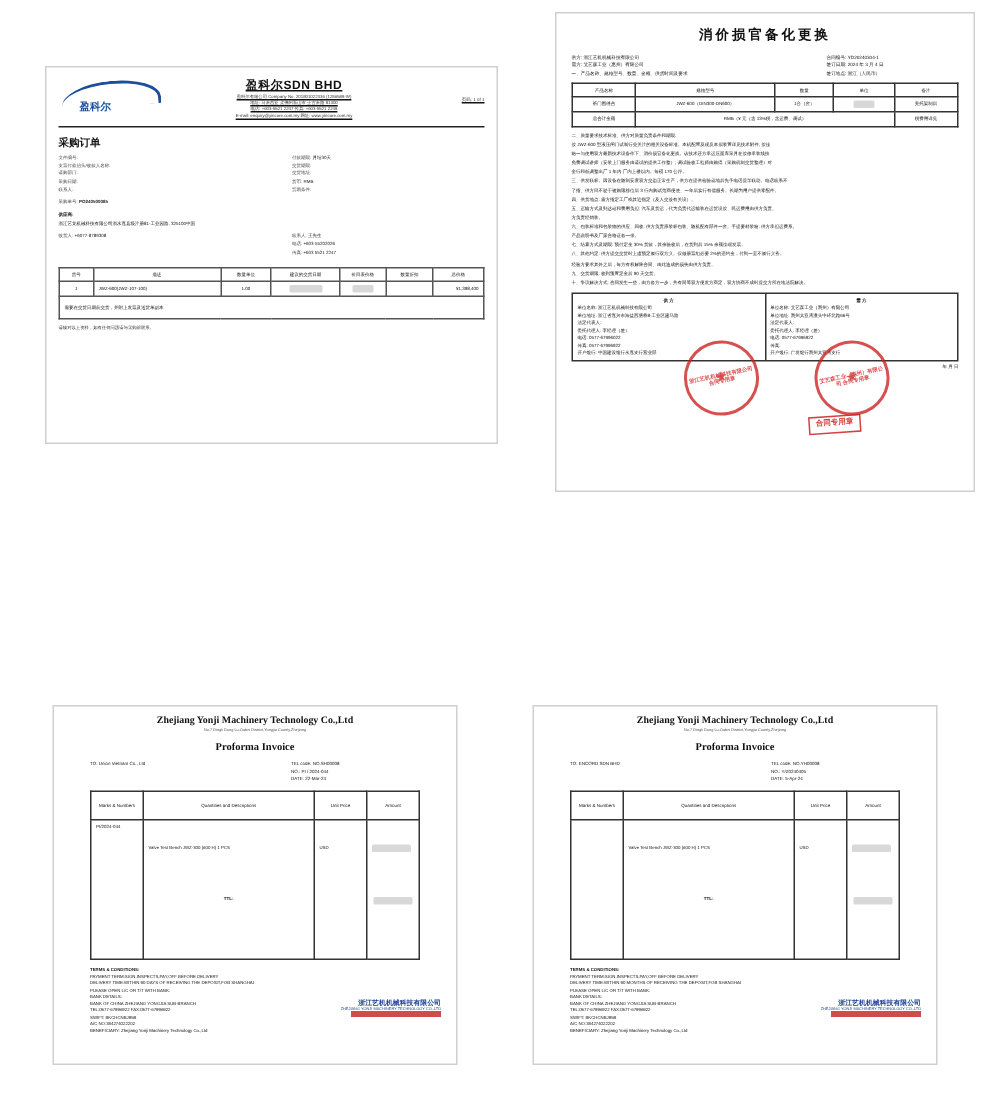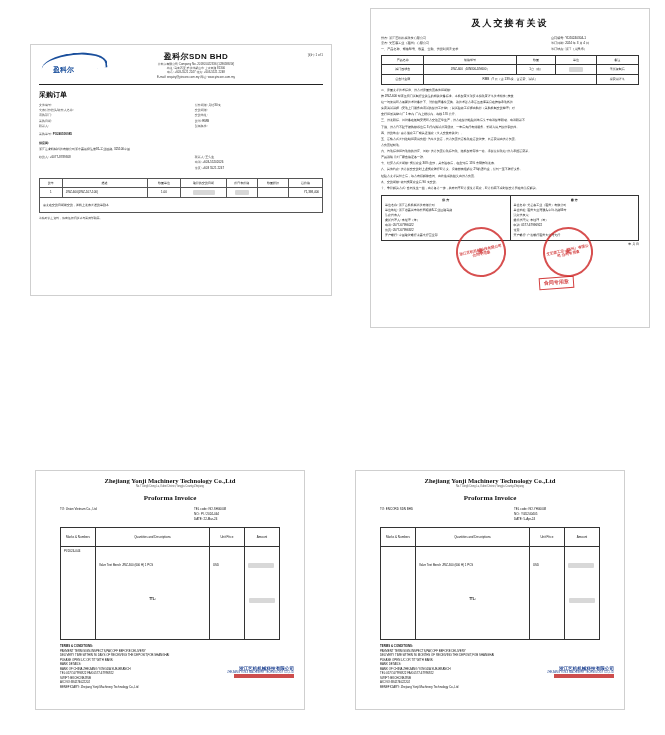--- a/index.html
+++ b/index.html
@@ -13,21 +13,21 @@
   }
   .doc{position:absolute;background:#fff;}
 
   
   #po{
     left:30px; top:44px; width:300px; height:250px;
     border:1px solid #cfcfcf;
     font-size:3.2px;
     padding:0;
   }
-  #po .hdr{display:flex;padding:6px 8px 2px 8px;align-items:flex-start;}
+  #po .hdr{display:flex;padding:6px 8px 2px 8px;align-items:center;text-decoration:underline;}
   #po .logo{width:70px;flex:0 0 70px;position:relative;height:26px;}
   #po .logo .swoosh{
     position:absolute;left:2px;top:2px;width:64px;height:16px;
     border-top:2px solid #1a4f9c;border-right:2px solid #1a4f9c;
     border-radius:60% 60% 0 0/90% 90% 0 0;
     transform:rotate(-6deg);
   }
   #po .logo .lname{position:absolute;left:14px;top:14px;font-size:7px;color:#1a4f9c;font-weight:bold;}
   #po .cohdr{flex:1;text-align:center;}
   #po .cohdr .cn{font-size:8px;font-weight:bold;letter-spacing:.4px;}
@@ -198,21 +198,21 @@
     </tr>
     <tr>
       <td colspan="7" style="height:10px">需要在交货日期前交货，并附上发票及送货单副本</td>
     </tr>
   </tbody>
     </table>
   <div class="foot">请核对以上资料，如有任何问题请与采购部联系。</div>
 </div>
 
 <div class="doc" id="cn">
-  <div class="ctitle">及人交接有关设</div>
+  <div class="ctitle">消价损官备化更换</div>
 
   <div class="prow">
     <div class="lft">
       <span>供方:</span>
       <span>浙江艺机机械科技有限公司</span>
     </div>
     <div class="rgt">
       <span>合同编号:</span>
       <span>YD20240304-1</span>
     </div>

